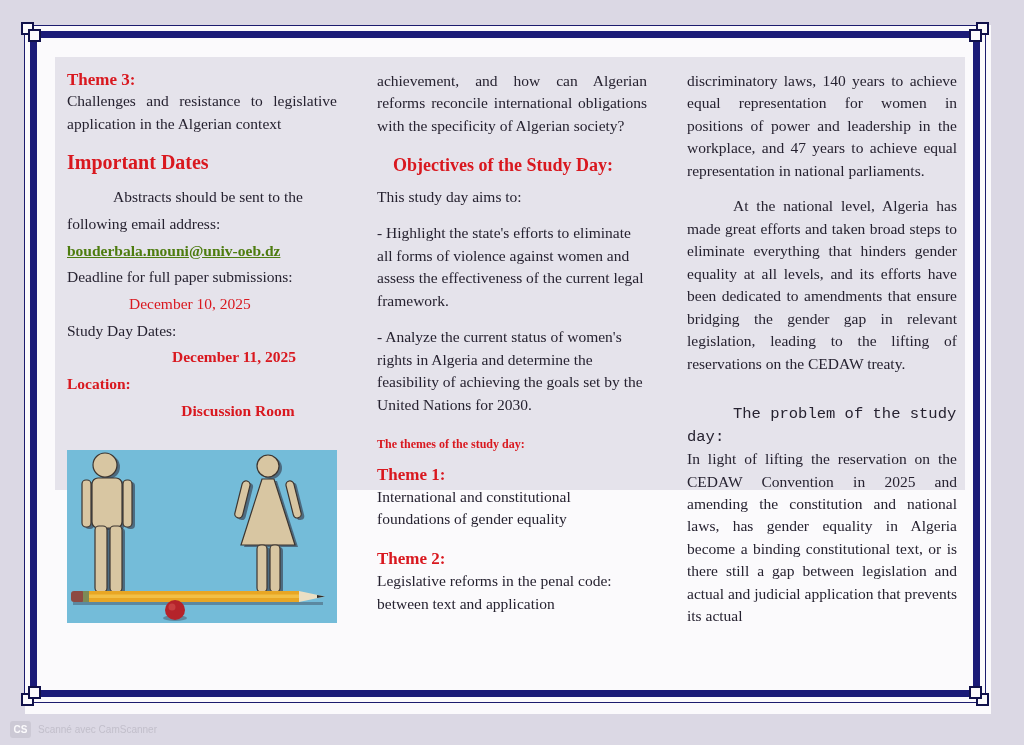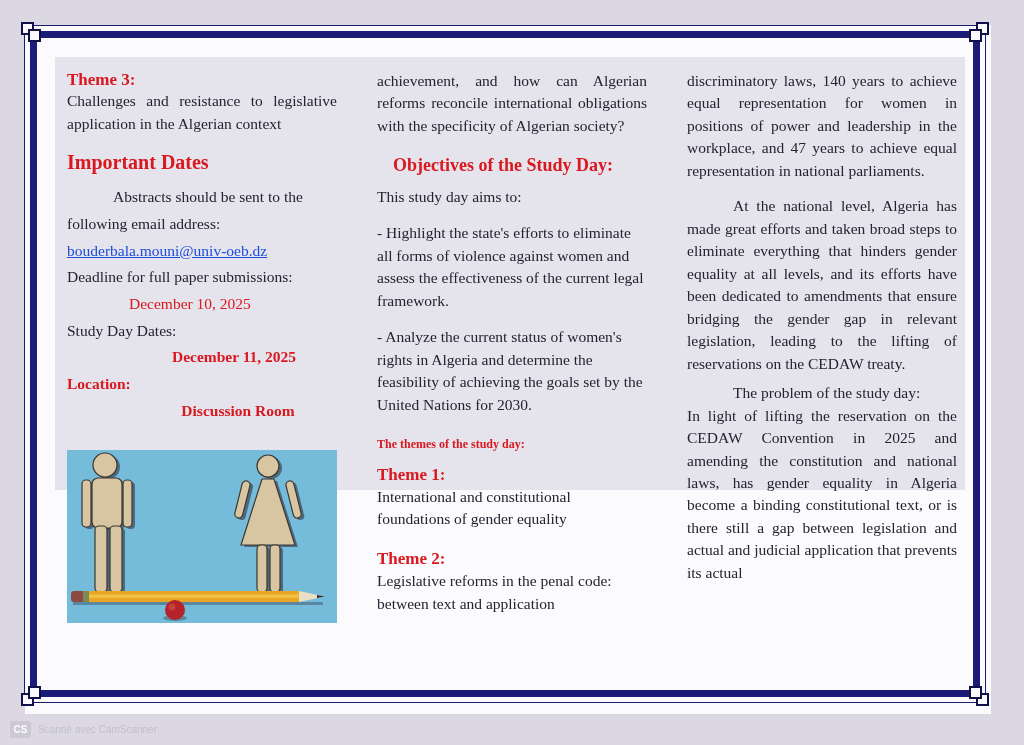--- a/index.html
+++ b/index.html
@@ -67,30 +67,30 @@
   h2, h3 { color: #d9181f; line-height: 1.2; }
   h3 { font-size: 17px; }
   .h-important { font-size: 20px; margin: 15px 0 10px 0; }
   .h-objectives { font-size: 18px; padding-left: 16px; margin: 18px 0 9px 0; }
   .h-themes { font-size: 12px; margin: 21px 0 13px 0; }
   .h-theme1 { margin: 0 0 1px 0; }
   .h-theme2 { margin: 18px 0 1px 0; }
 
   .dates-block { line-height: 1.72; margin-top: 3px; }
   .abstracts { text-indent: 46px; }
-  .email-link { color: #1d4ed8; text-decoration: underline; cursor: pointer; }
+  .email-link { color: #4d7c0f; text-decoration: underline; cursor: pointer; font-weight: bold; }
   .date-reg  { padding-left: 62px; }
   .date-bold { padding-left: 64px; text-align: center; }
   .loc-value { padding-left: 72px; text-align: center; }
 
   .obj-item { margin: 14px 0 0 0; }
   .aims { margin-top: 2px; }
 
   .p2 { text-indent: 46px; margin-top: 13px; }
-  .p3-lead { text-indent: 46px; margin-top: 7px; }
+  .p3-lead { text-indent: 46px; margin-top: 28px; font-family: Liberation Mono, monospace; }
 
   
   .photo {
     margin-top: 26px;
     width: 270px; height: 173px;
     position: relative;
   }
   .photo svg { display: block; width: 100%; height: 100%; }
 
   

